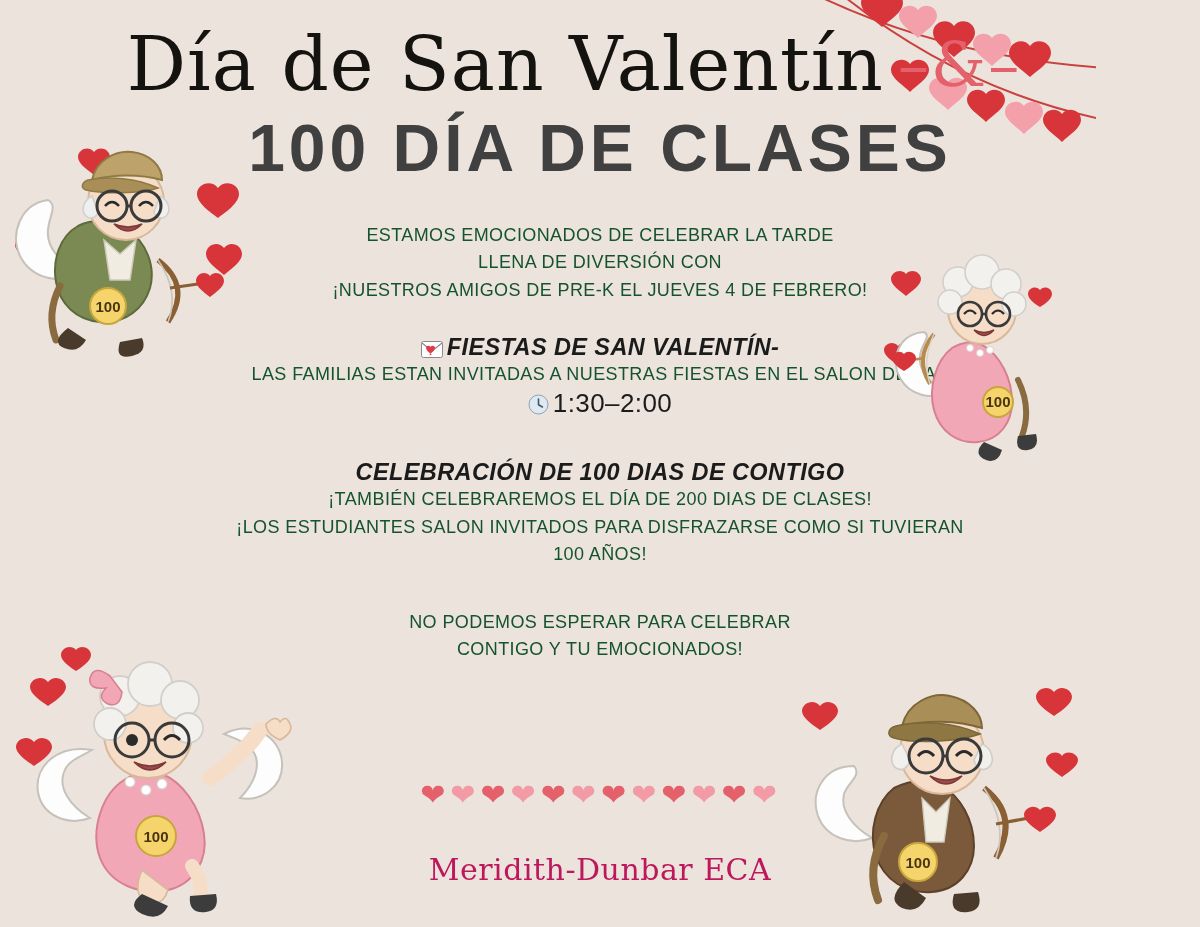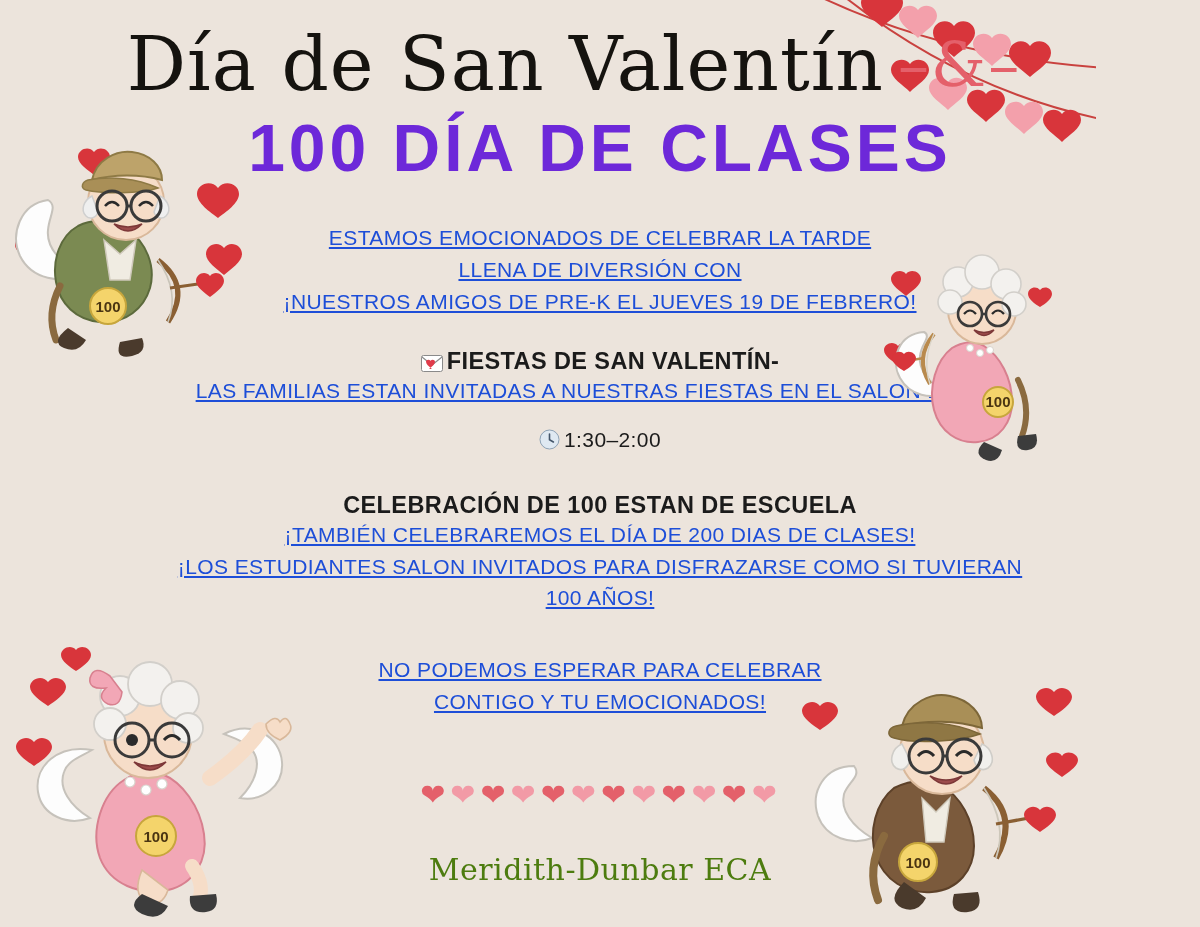--- a/index.html
+++ b/index.html
@@ -59,56 +59,55 @@
     margin-left: 14px;
     letter-spacing: 2px;
     vertical-align: 4px;
   }
   .title-bold {
     font-family: "Liberation Sans", sans-serif;
     font-weight: bold;
     font-size: 66px;
     letter-spacing: 4px;
     margin-top: 6px;
-    color: #6d28d9;
+    color: #404040;
   }
 
   
   .body-copy {
     position: absolute;
     top: 222px;
     left: 130px;
     width: 940px;
     text-align: center;
   }
   .line {
-    font-size: 21px;
+    font-size: 18px;
     line-height: 1.52;
     letter-spacing: .4px;
-    color: #1d4ed8;
+    color: #14532d;
     white-space: nowrap;
-    text-decoration: underline;
   }
   .gap-md { height: 30px; }
   .gap-lg { height: 40px; }
 
   .heading-row {
     font-size: 23.5px;
     font-weight: bold;
     letter-spacing: .4px;
+    font-style: italic;
   }
   .inline-icon {
     display: inline-block;
     vertical-align: -3px;
     margin-right: 4px;
   }
   .time-row {
-    font-size: 21px;
+    font-size: 26px;
     letter-spacing: .4px;
-    margin-top: 21px;
   }
 
   
   .heart-row {
     position: absolute;
     top: 780px;
     left: 0;
     width: 1200px;
     text-align: center;
     letter-spacing: 3px;
@@ -122,21 +121,21 @@
   
   .signature {
     position: absolute;
     top: 852px;
     left: 0;
     width: 1200px;
     text-align: center;
     font-family: "DejaVu Serif", "Liberation Serif", serif;
     font-size: 30px;
     letter-spacing: .5px;
-    color: #4d7c0f;
+    color: #be185d;
   }
 
   
   .cherub { position: absolute; }
   .cherub-tl { top: 130px; left: 8px;  width: 250px; height: 230px; }
   .cherub-tr { top: 250px; right: 28px; width: 190px; height: 220px; }
   .cherub-bl { top: 630px; left: 14px;  width: 300px; height: 290px; }
   .cherub-br { top: 660px; right: 10px; width: 290px; height: 270px; }
 
   .badge-100 {
@@ -173,42 +172,42 @@
   <div class="headline-wrap">
     <div class="title-script">
       <span>Día de San Valentín</span><span class="amp">–&amp;–</span>
     </div>
     <div class="title-bold">100 DÍA DE CLASES</div>
   </div>
 
   <div class="body-copy">
     <div class="line">ESTAMOS EMOCIONADOS DE CELEBRAR LA TARDE</div>
     <div class="line">LLENA DE DIVERSIÓN CON</div>
-    <div class="line">¡NUESTROS AMIGOS DE PRE-K EL JUEVES 19 DE FEBRERO!</div>
+    <div class="line">¡NUESTROS AMIGOS DE PRE-K EL JUEVES 4 DE FEBRERO!</div>
 
     <div class="gap-md"></div>
 
     <div class="heading-row">
       <svg class="inline-icon" width="22" height="17" viewBox="0 0 22 17">
         <rect x="0.5" y="0.5" width="21" height="16" rx="2" fill="#ffffff" stroke="#8a8a8a"></rect>
         <path d="M1 2 L11 10 L21 2" fill="none" stroke="#8a8a8a" stroke-width="1.2"></path>
         <path d="M11 14 c-4-3-6-5-6-7.4 0-2 3.1-2.7 4.5-0.9 1.4-1.8 4.5-1.1 4.5 0.9 0 2.4-2 4.4-6 7.4z" fill="#e03b4a"></path>
       </svg><span>FIESTAS DE SAN VALENTÍN-</span>
     </div>
     <div class="line">LAS FAMILIAS ESTAN INVITADAS A NUESTRAS FIESTAS EN EL SALON DE LAS</div>
     <div class="time-row">
       <svg class="inline-icon" width="21" height="21" viewBox="0 0 21 21">
         <circle cx="10.5" cy="10.5" r="9.5" fill="#dfe9f2" stroke="#8ea2b5"></circle>
         <path d="M10.5 5 L10.5 10.8 L14.4 13" fill="none" stroke="#44566a" stroke-width="1.6" stroke-linecap="round"></path>
       </svg><span>1:30–2:00</span>
     </div>
 
     <div class="gap-lg"></div>
 
-    <div class="heading-row">CELEBRACIÓN DE 100 ESTAN DE ESCUELA</div>
+    <div class="heading-row">CELEBRACIÓN DE 100 DIAS DE CONTIGO</div>
     <div class="line">¡TAMBIÉN CELEBRAREMOS EL DÍA DE 200 DIAS DE CLASES!</div>
     <div class="line">¡LOS ESTUDIANTES SALON INVITADOS PARA DISFRAZARSE COMO SI TUVIERAN</div>
     <div class="line">100 AÑOS!</div>
 
     <div class="gap-lg"></div>
 
     <div class="line">NO PODEMOS ESPERAR PARA CELEBRAR</div>
     <div class="line">CONTIGO Y TU EMOCIONADOS!</div>
   </div>
 

